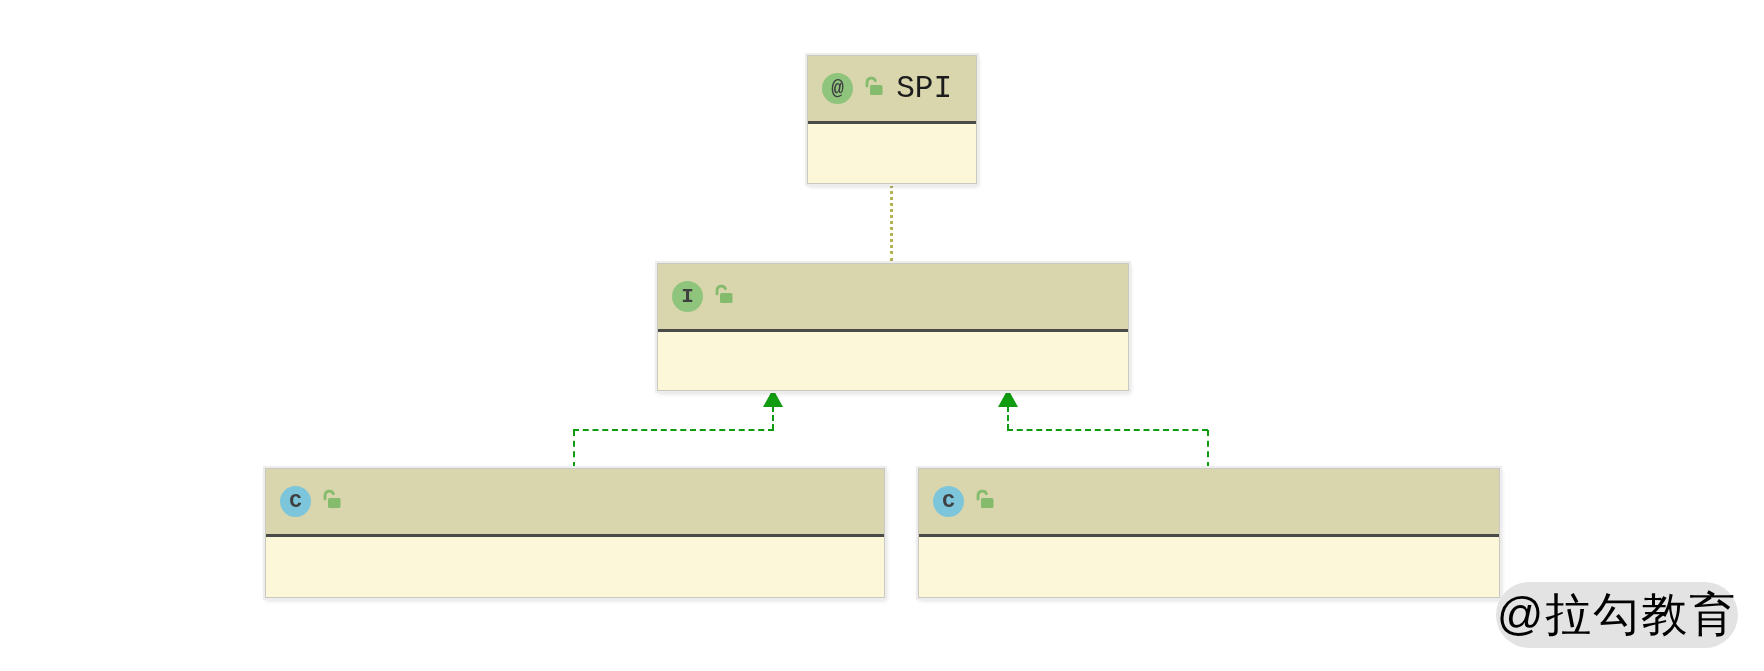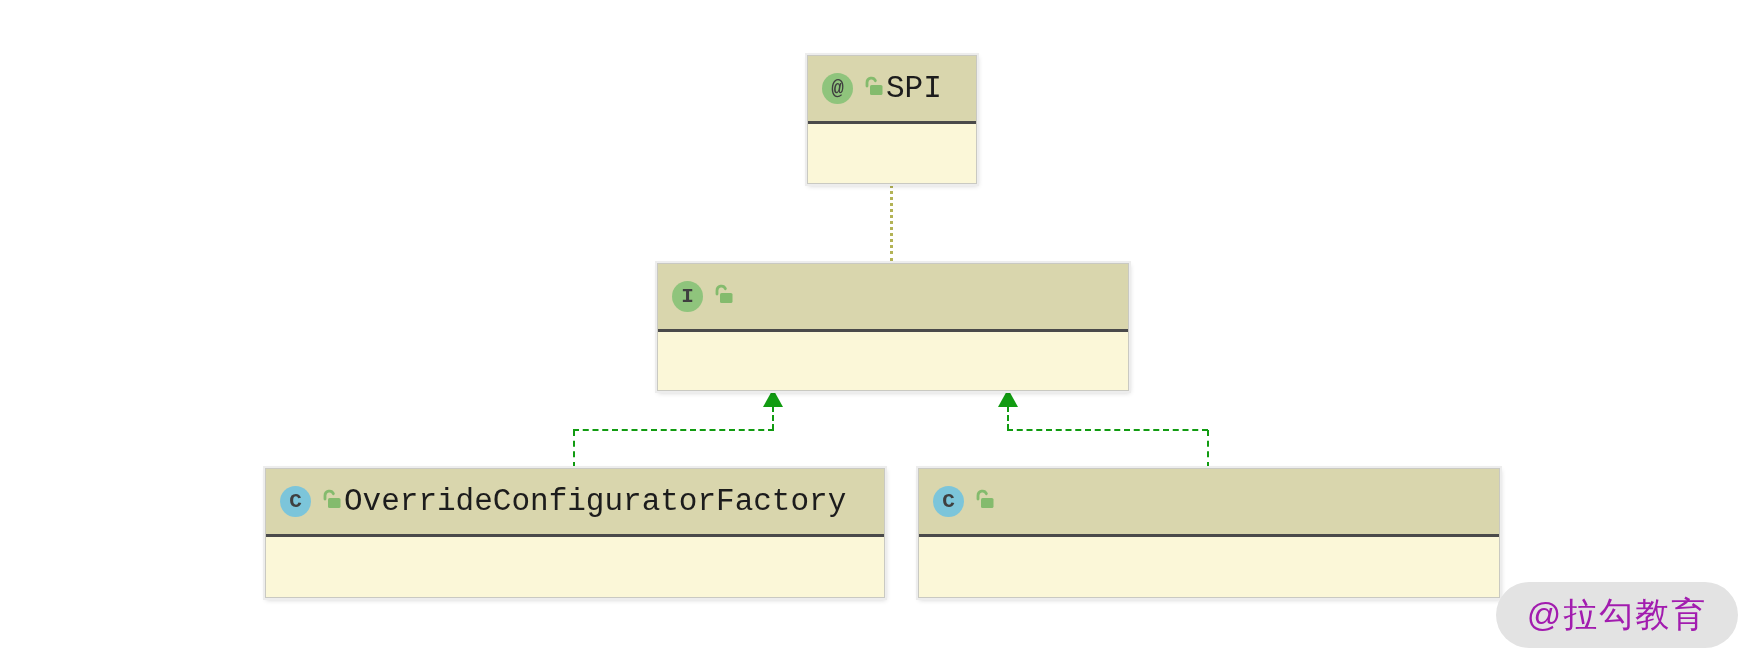--- a/index.html
+++ b/index.html
@@ -38,21 +38,21 @@
     font-size: 21px;
     font-weight: bold;
     color: #3f3f3f;
     flex: 0 0 auto;
   }
   .icon-annotation, .icon-interface { background: #8fc47c; }
   .icon-class { background: #7cc5da; }
   .lock-icon { margin-left: 9px; flex: 0 0 auto; }
   .node-label {
     flex: 1;
-    text-align: left;
+    text-align: right;
     font-size: 31px;
     color: #1c1c1c;
     white-space: nowrap;
     padding-right: 10px;
   }
 
   
   #node-spi       { left: 807px; top: 55px;  width: 168px; height: 127px; }
   #node-cf        { left: 657px; top: 263px; width: 470px; height: 126px; }
   #node-override  { left: 265px; top: 468px; width: 618px; height: 128px; }
@@ -88,22 +88,22 @@
 
   
   .watermark {
     position: absolute;
     left: 1496px; top: 582px;
     width: 242px; height: 66px;
     background: #e3e3e3;
     border-radius: 33px;
     display: flex; align-items: center; justify-content: center;
     font-family: "Liberation Sans", "DejaVu Sans", sans-serif;
-    font-size: 34px;
-    color: #a21caf;
+    font-size: 46px;
+    color: #000000;
     letter-spacing: 2px;
   }
 </style>
 </head>
 <body>
 
 <div id="canvas">
 
   <div class="edge edge-dotted-v" id="edge-annotation"></div>
 
@@ -146,21 +146,20 @@
 
   <div class="node" id="node-override">
     <div class="node-header">
       <span class="icon-circle icon-class">C</span>
       <span class="lock-icon">
         <svg width="24" height="24" viewBox="0 0 24 24">
           <path d="M5 12 V8.5 a4.4 4.4 0 0 1 8.4-1.8" fill="none" stroke="#84bb6d" stroke-width="2.8" stroke-linecap="round"></path>
           <rect x="8" y="11" width="12.5" height="10" rx="1.6" fill="#84bb6d"></rect>
         </svg>
       </span>
-      <span class="node-label">OverrideConfiguratorFactory</span>
     </div>
     <div class="node-body"></div>
   </div>
 
   <div class="node" id="node-absent">
     <div class="node-header">
       <span class="icon-circle icon-class">C</span>
       <span class="lock-icon">
         <svg width="24" height="24" viewBox="0 0 24 24">
           <path d="M5 12 V8.5 a4.4 4.4 0 0 1 8.4-1.8" fill="none" stroke="#84bb6d" stroke-width="2.8" stroke-linecap="round"></path>

